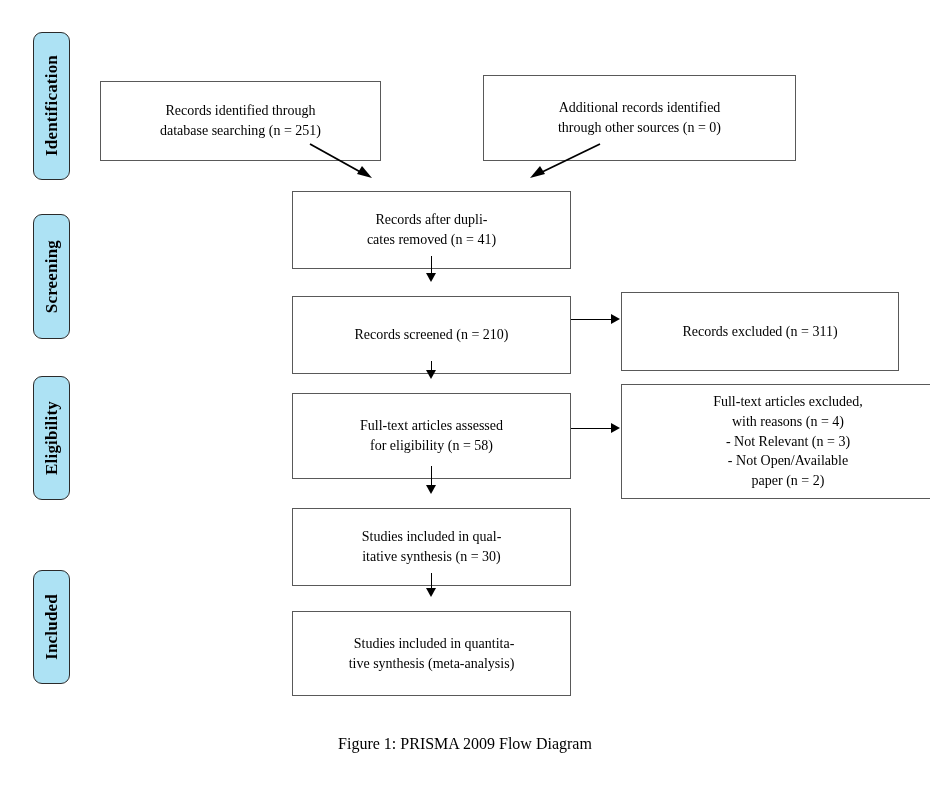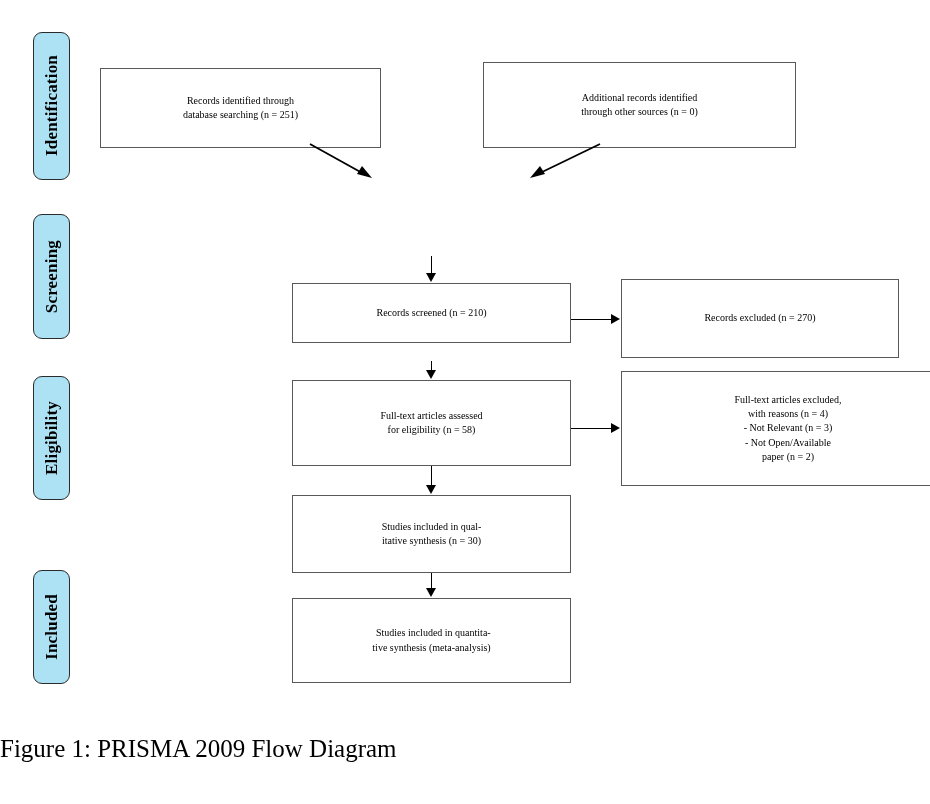--- a/index.html
+++ b/index.html
@@ -43,23 +43,24 @@
   .box {
     position: absolute;
     box-sizing: border-box;
     background: #ffffff;
     border: 1.5px solid #595959;
     display: flex;
     align-items: center;
     justify-content: center;
     text-align: center;
     color: #000000;
-    font-size: 10px;
+    font-size: 14px;
     line-height: 1.42;
     padding: 2px 6px;
+    margin-top: 13px;
   }
   .box .txt { display: block; white-space: pre-line; }
 
   
   .vline {
     position: absolute;
     width: 0;
     border-left: 1.6px solid #000000;
   }
   .hline {
@@ -85,22 +86,22 @@
     border-bottom: 5px solid transparent;
     border-left: 9px solid #000000;
   }
 
   
   #caption {
     position: absolute;
     left: 0;
     top: 735px;
     width: 930px;
-    text-align: left;
-    font-size: 25px;
+    text-align: center;
+    font-size: 16px;
     color: #000000;
     font-family: "Liberation Serif", "DejaVu Serif", serif;
   }
 </style>
 </head>
 <body>
 
 <div id="page">
 
   <div class="stage" style="left:33px; top:32px; width:37px; height:148px;">
@@ -122,27 +123,31 @@
   <div class="box" style="left:100px; top:68px; width:281px; height:80px;">
     <span class="txt">Records identified through
 database searching (n = 251)</span>
   </div>
 
   <div class="box" style="left:483px; top:62px; width:313px; height:86px;">
     <span class="txt">Additional records identified
 through other sources (n = 0)</span>
   </div>
 
-
-  <div class="box" style="left:292px; top:283px; width:279px; height:60px;">
+  <div class="box" style="left:292px; top:178px; width:279px; height:78px;">
+    <span class="txt">Records after dupli-
+cates removed (n = 41)</span>
+  </div>
+
+  <div class="box" style="left:292px; top:283px; width:279px; height:78px;">
     <span class="txt">Records screened (n = 210)</span>
   </div>
 
   <div class="box" style="left:621px; top:279px; width:278px; height:79px;">
-    <span class="txt">Records excluded (n = 270)</span>
+    <span class="txt">Records excluded (n = 311)</span>
   </div>
 
   <div class="box" style="left:292px; top:380px; width:279px; height:86px;">
     <span class="txt">Full-text articles assessed
 for eligibility (n = 58)</span>
   </div>
 
   <div class="box" style="left:621px; top:371px; width:334px; height:115px;">
     <span class="txt">Full-text articles excluded,
 with reasons (n = 4)

